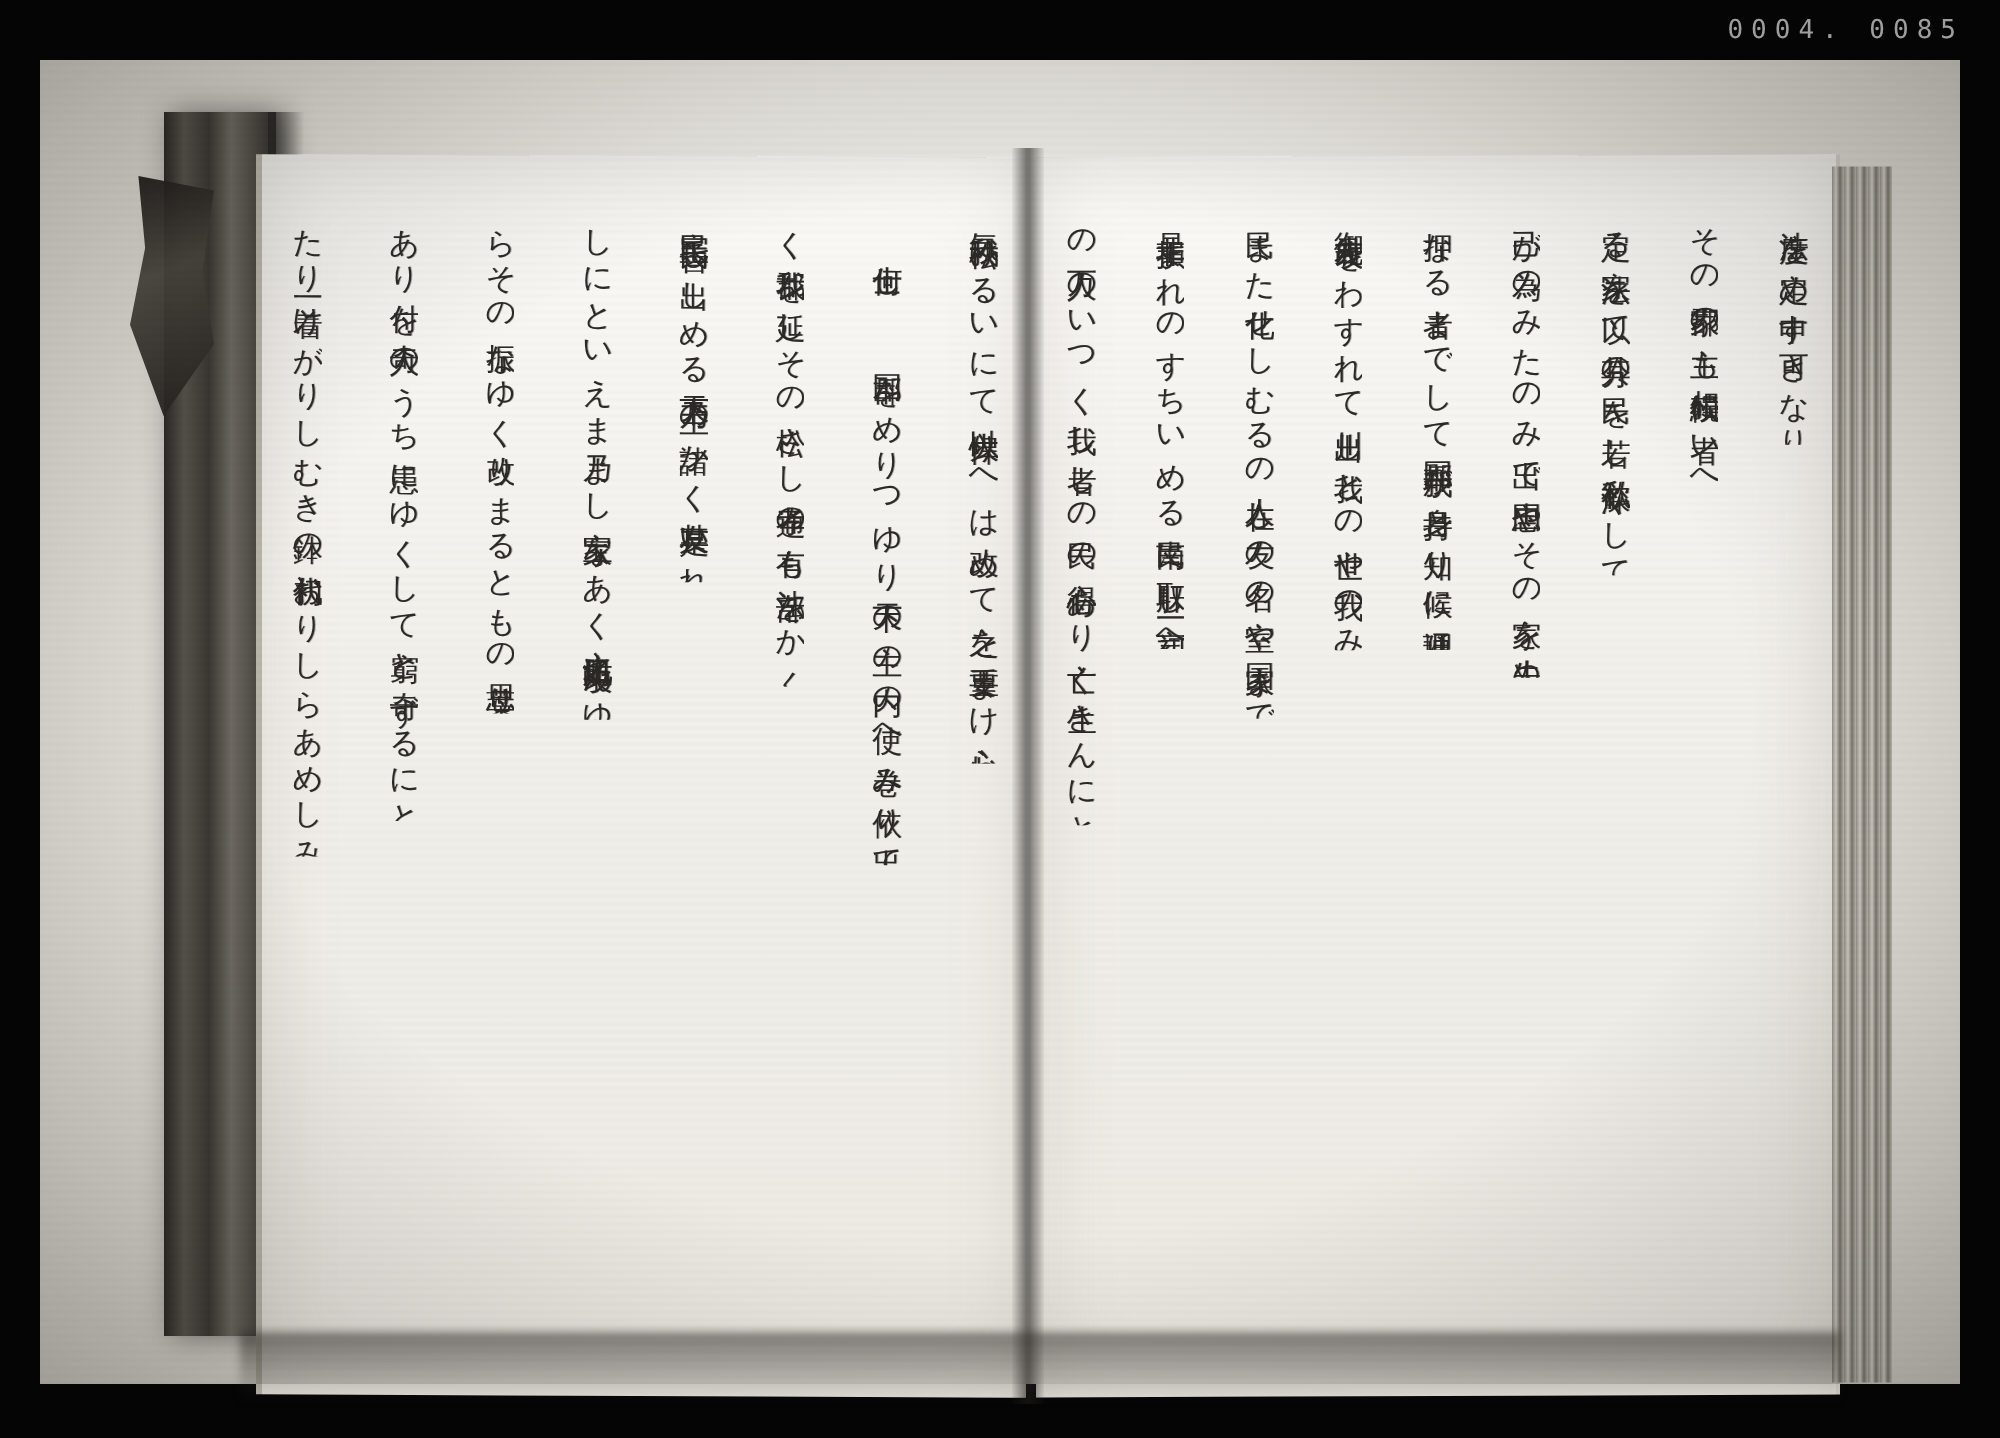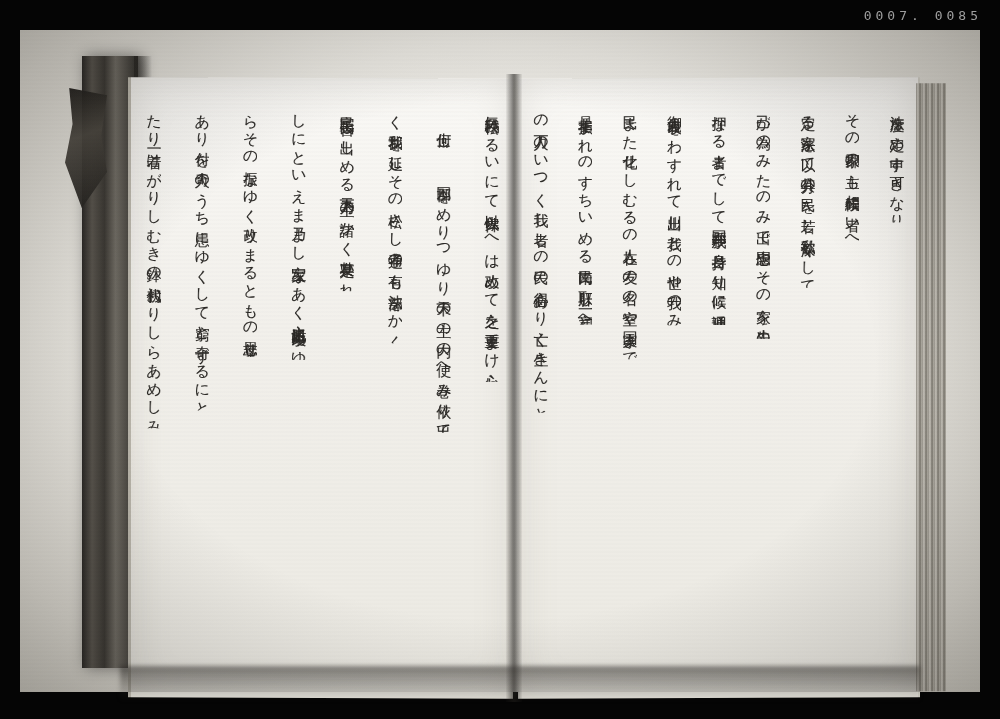--- a/index.html
+++ b/index.html
@@ -170,21 +170,21 @@
     pointer-events: none;
     background:
       repeating-linear-gradient(0deg, rgba(0,0,0,0.018) 0px, rgba(0,0,0,0) 2px, rgba(0,0,0,0.018) 4px);
   }
 </style>
 </head>
 <body>
 
 <div class="photo">
 
-  <div class="frame-number">0007. 0085</div>
+  <div class="frame-number">0004. 0085</div>
 
   <div class="print">
 
     <div class="binding"></div>
     <div class="tab"></div>
 
     <div class="book">
 
       <div class="page right">
         <div class="cols">

